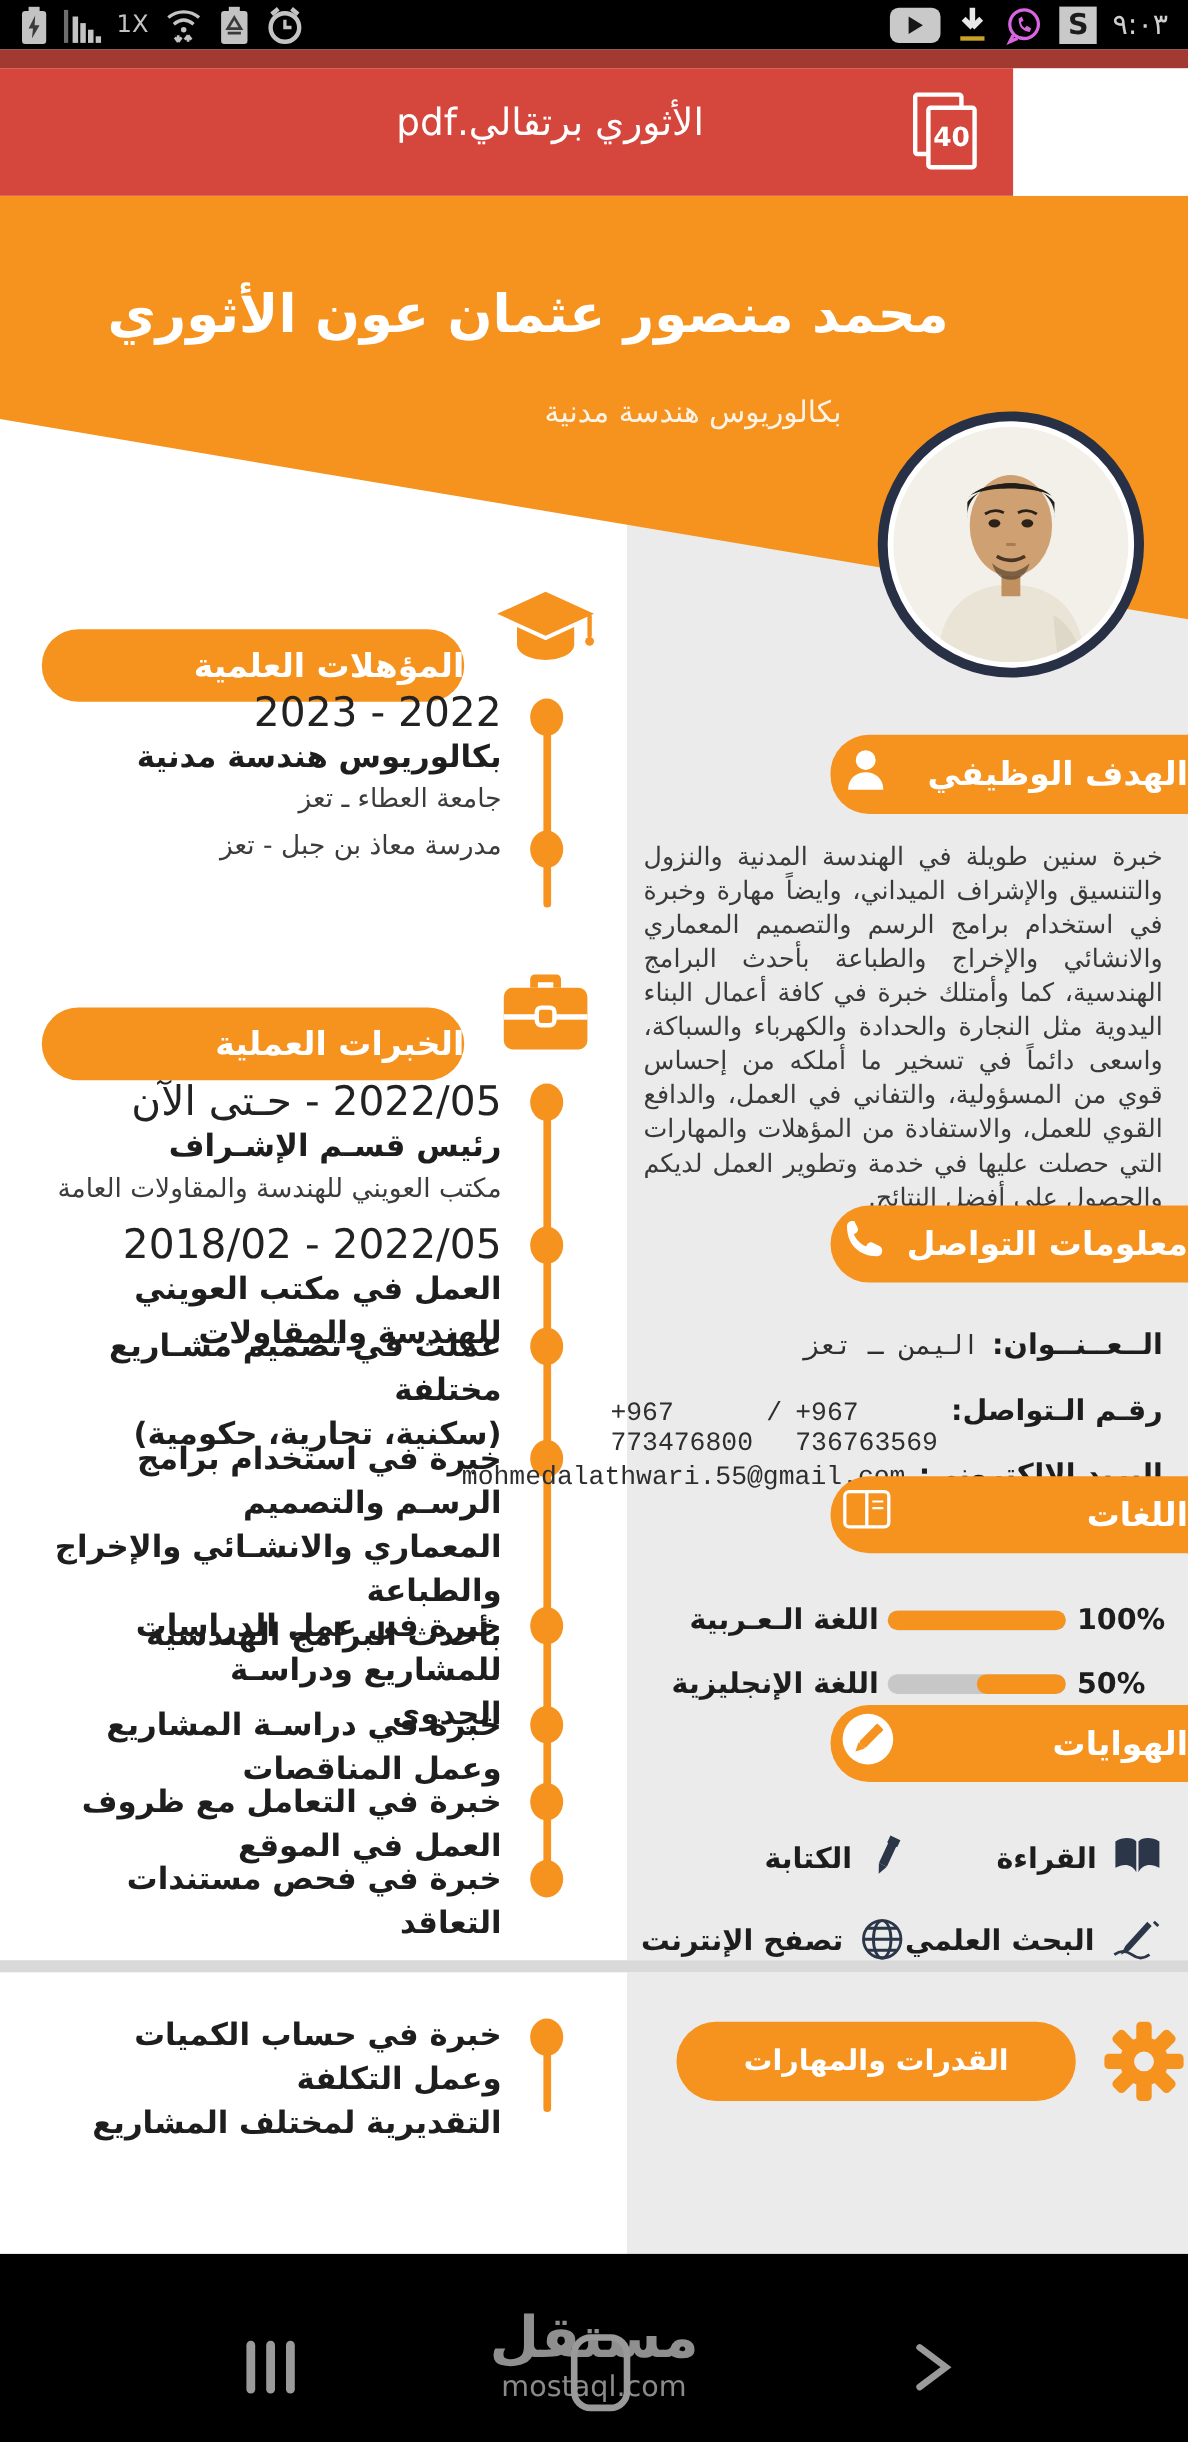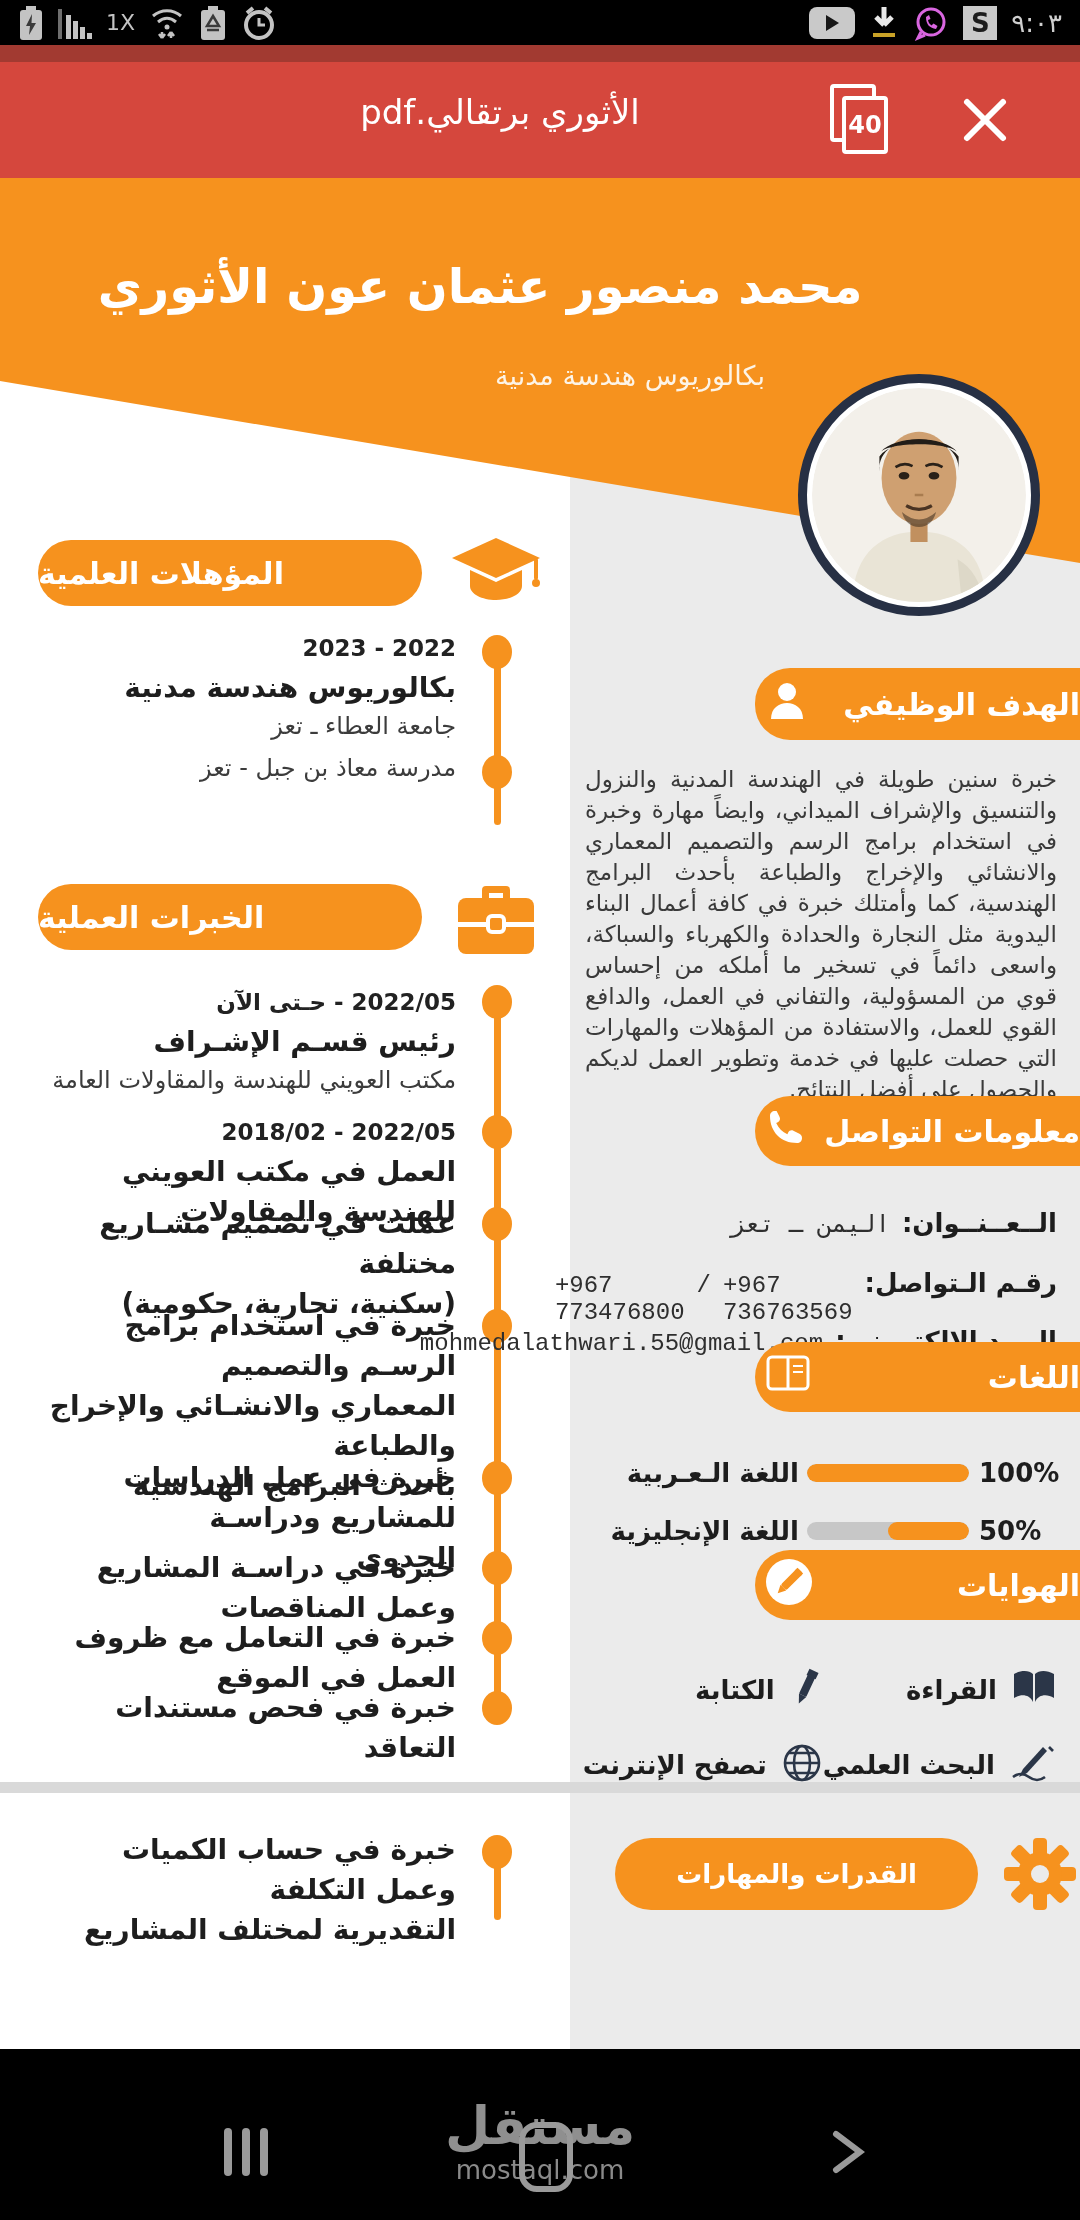--- a/index.html
+++ b/index.html
@@ -14,21 +14,21 @@
   .sb-ic{display:flex;align-items:center;justify-content:center;}
   .sb-txt{color:#c3c3c3;font-size:22px;}
   .sb-time{color:#cfcfcf;font-size:26px;letter-spacing:1px;}
   .yt-badge{width:46px;height:32px;background:#c9c9c9;border-radius:8px;display:flex;align-items:center;justify-content:center;}
   .yt-tri{width:0;height:0;border-left:13px solid #171717;border-top:8px solid transparent;border-bottom:8px solid transparent;}
   .s-badge{width:34px;height:34px;background:#c9c9c9;color:#1c1c1c;font-weight:bold;font-size:26px;
            display:flex;align-items:center;justify-content:center;}
 
   
   .red-scrim{position:absolute;left:0;top:45px;width:1080px;height:17px;background:#a23a31;}
-  .pdf-toolbar{position:absolute;left:0;top:62px;width:1080px;height:116px;background:#d5473d;}
+  .pdf-toolbar{position:absolute;left:0;top:62px;width:921px;height:116px;background:#d5473d;}
   .pdf-title{position:absolute;left:260px;top:30px;width:480px;text-align:center;color:#fff;font-size:34px;
              direction:rtl;white-space:nowrap;}
   .pages-btn{position:absolute;left:830px;top:22px;width:70px;height:72px;}
   .page-back{position:absolute;left:0;top:0;width:38px;height:50px;border:4px solid #fff;border-radius:4px;}
   .page-front{position:absolute;left:12px;top:12px;width:38px;height:50px;border:4px solid #fff;border-radius:4px;
               background:#d5473d;color:#fff;font-size:24px;font-weight:bold;display:flex;align-items:center;justify-content:center;}
   .close-btn{position:absolute;left:955px;top:28px;width:60px;height:60px;}
 
   
   .right-col-bg{position:absolute;left:570px;top:420px;width:510px;height:1362px;background:#ebebeb;}
@@ -40,33 +40,33 @@
   .cv-name{position:absolute;left:60px;top:258px;width:840px;text-align:center;color:#fff;
            font-size:48px;font-weight:bold;direction:rtl;white-space:nowrap;}
   .cv-degree{position:absolute;left:350px;top:360px;width:560px;text-align:center;color:#fdf4e7;
              font-size:27px;direction:rtl;}
   .photo-ring{position:absolute;left:798px;top:374px;width:214px;height:214px;border-radius:50%;
               border:9px solid #273044;background:#fff;padding:5px;}
   .photo-ring svg{width:100%;height:100%;border-radius:50%;display:block;}
 
   
   .pill-left{position:absolute;left:38px;width:384px;height:66px;background:#f6921e;border-radius:33px;
-             color:#fff;font-size:30px;font-weight:bold;display:flex;align-items:center;justify-content:flex-end;direction:rtl;}
+             color:#fff;font-size:30px;font-weight:bold;display:flex;align-items:center;justify-content:flex-start;direction:rtl;margin-top:32px;}
   .pill-right{position:absolute;left:755px;width:325px;height:70px;background:#f6921e;border-radius:35px 0 0 35px;
               color:#fff;font-size:30px;font-weight:bold;display:flex;align-items:center;justify-content:space-between;
               direction:rtl;padding-left:10px;box-sizing:border-box;gap:16px;}
   .pill-skills{position:absolute;left:615px;top:1838px;width:363px;height:72px;background:#f6921e;border-radius:36px;
                color:#fff;font-size:26px;font-weight:bold;display:flex;align-items:center;justify-content:center;direction:rtl;}
   .sec-icon-left{position:absolute;left:448px;width:96px;height:80px;display:flex;align-items:center;justify-content:center;}
 
   
   .tl-line{position:absolute;left:494px;width:7px;background:#f6921e;border-radius:4px;}
   .tl-dot{position:absolute;left:482px;width:30px;height:34px;background:#f6921e;border-radius:50%;}
   .tl-item{position:absolute;left:36px;width:420px;direction:rtl;text-align:right;}
-  .tl-date{font-size:23px;font-weight:bold;color:#222;line-height:40px;}
+  .tl-date{font-size:37px;font-weight:normal;color:#222;line-height:40px;}
   .tl-title{font-size:28px;font-weight:bold;color:#1e1e1e;line-height:40px;white-space:pre-line;}
   .tl-org{font-size:24px;color:#3c3c3c;line-height:36px;}
 
   
   .r-block{position:absolute;left:585px;width:472px;direction:rtl;text-align:right;}
   .objective-text{font-size:23px;line-height:31px;color:#3a3a3a;text-align:justify;}
   .contact-row{position:absolute;left:585px;width:472px;direction:rtl;display:flex;align-items:baseline;gap:12px;}
   .c-label{font-size:26px;font-weight:bold;color:#1d1d1d;white-space:nowrap;}
   .c-value{font-size:24px;color:#2e2e2e;font-family:Liberation Mono, monospace;}
   .lang-row{position:absolute;left:585px;width:472px;direction:rtl;display:flex;align-items:center;}

